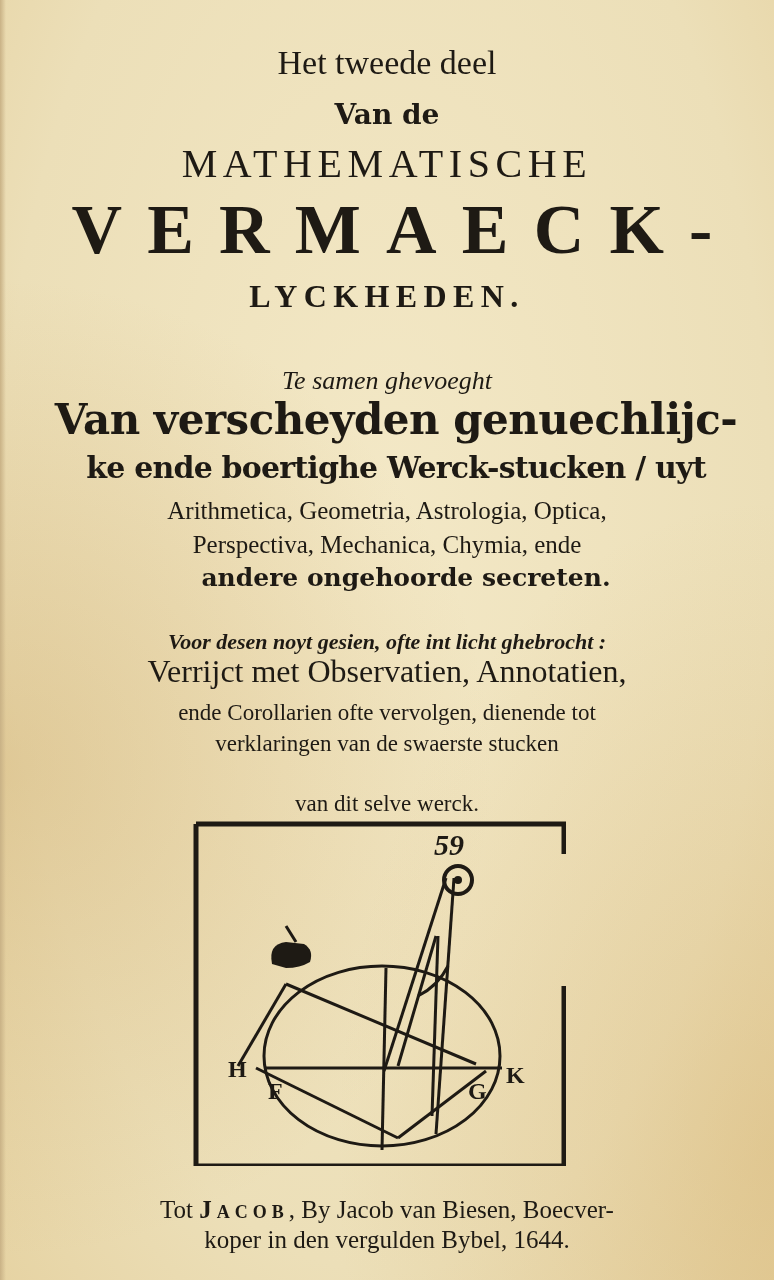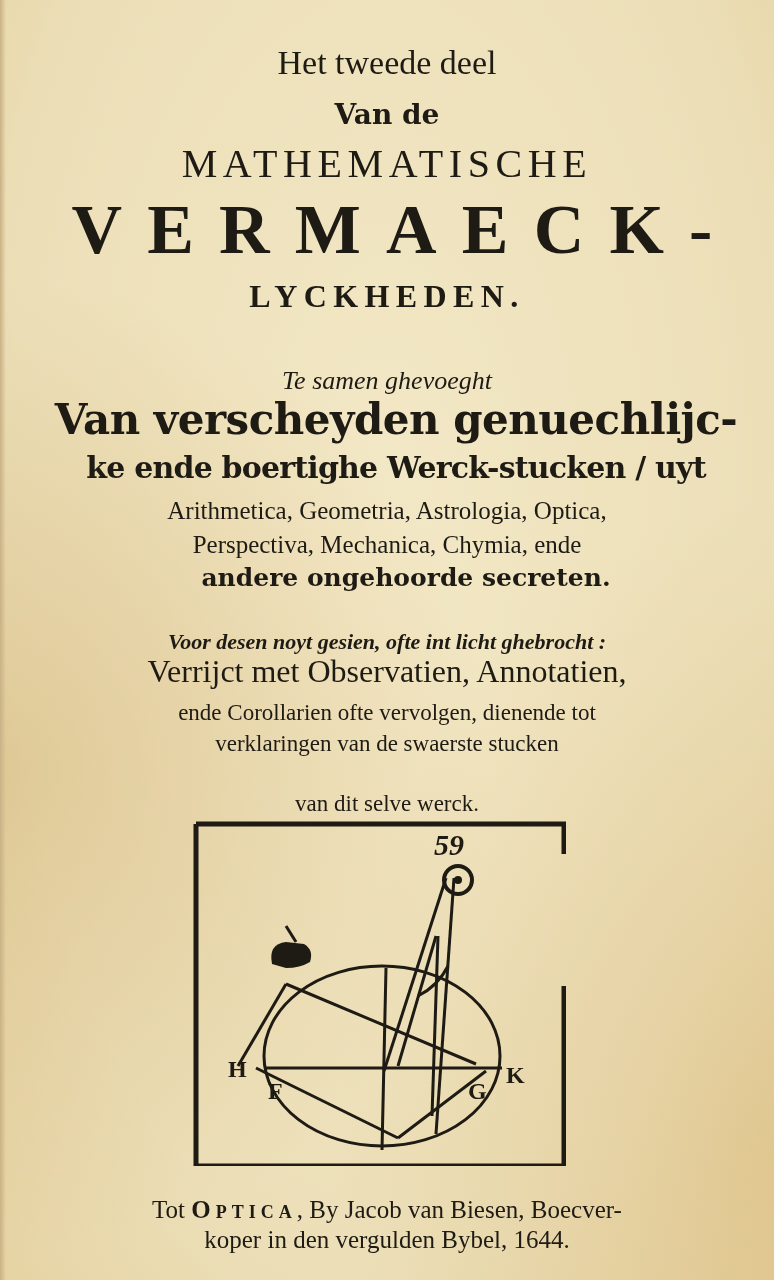--- a/index.html
+++ b/index.html
@@ -104,15 +104,15 @@
   </svg>
   <div class="fig-num">59</div>
   <div class="fig-label" style="left:42px; top:240px;">H</div>
   <div class="fig-label" style="left:82px; top:262px;">F</div>
   <div class="fig-label" style="left:282px; top:262px;">G</div>
   <div class="fig-label" style="left:320px; top:246px;">K</div>
 </div>
 
 <div class="line roman" id="imprint1">
   <span>Tot</span>
-  <span class="sc">Optica</span><span>, By Jacob van Biesen, Boecver-</span>
+  <span class="sc">Jacob</span><span>, By Jacob van Biesen, Boecver-</span>
 </div>
 <div class="line roman" id="imprint2">koper in den vergulden Bybel, 1644.</div>
 
 </body></html>

